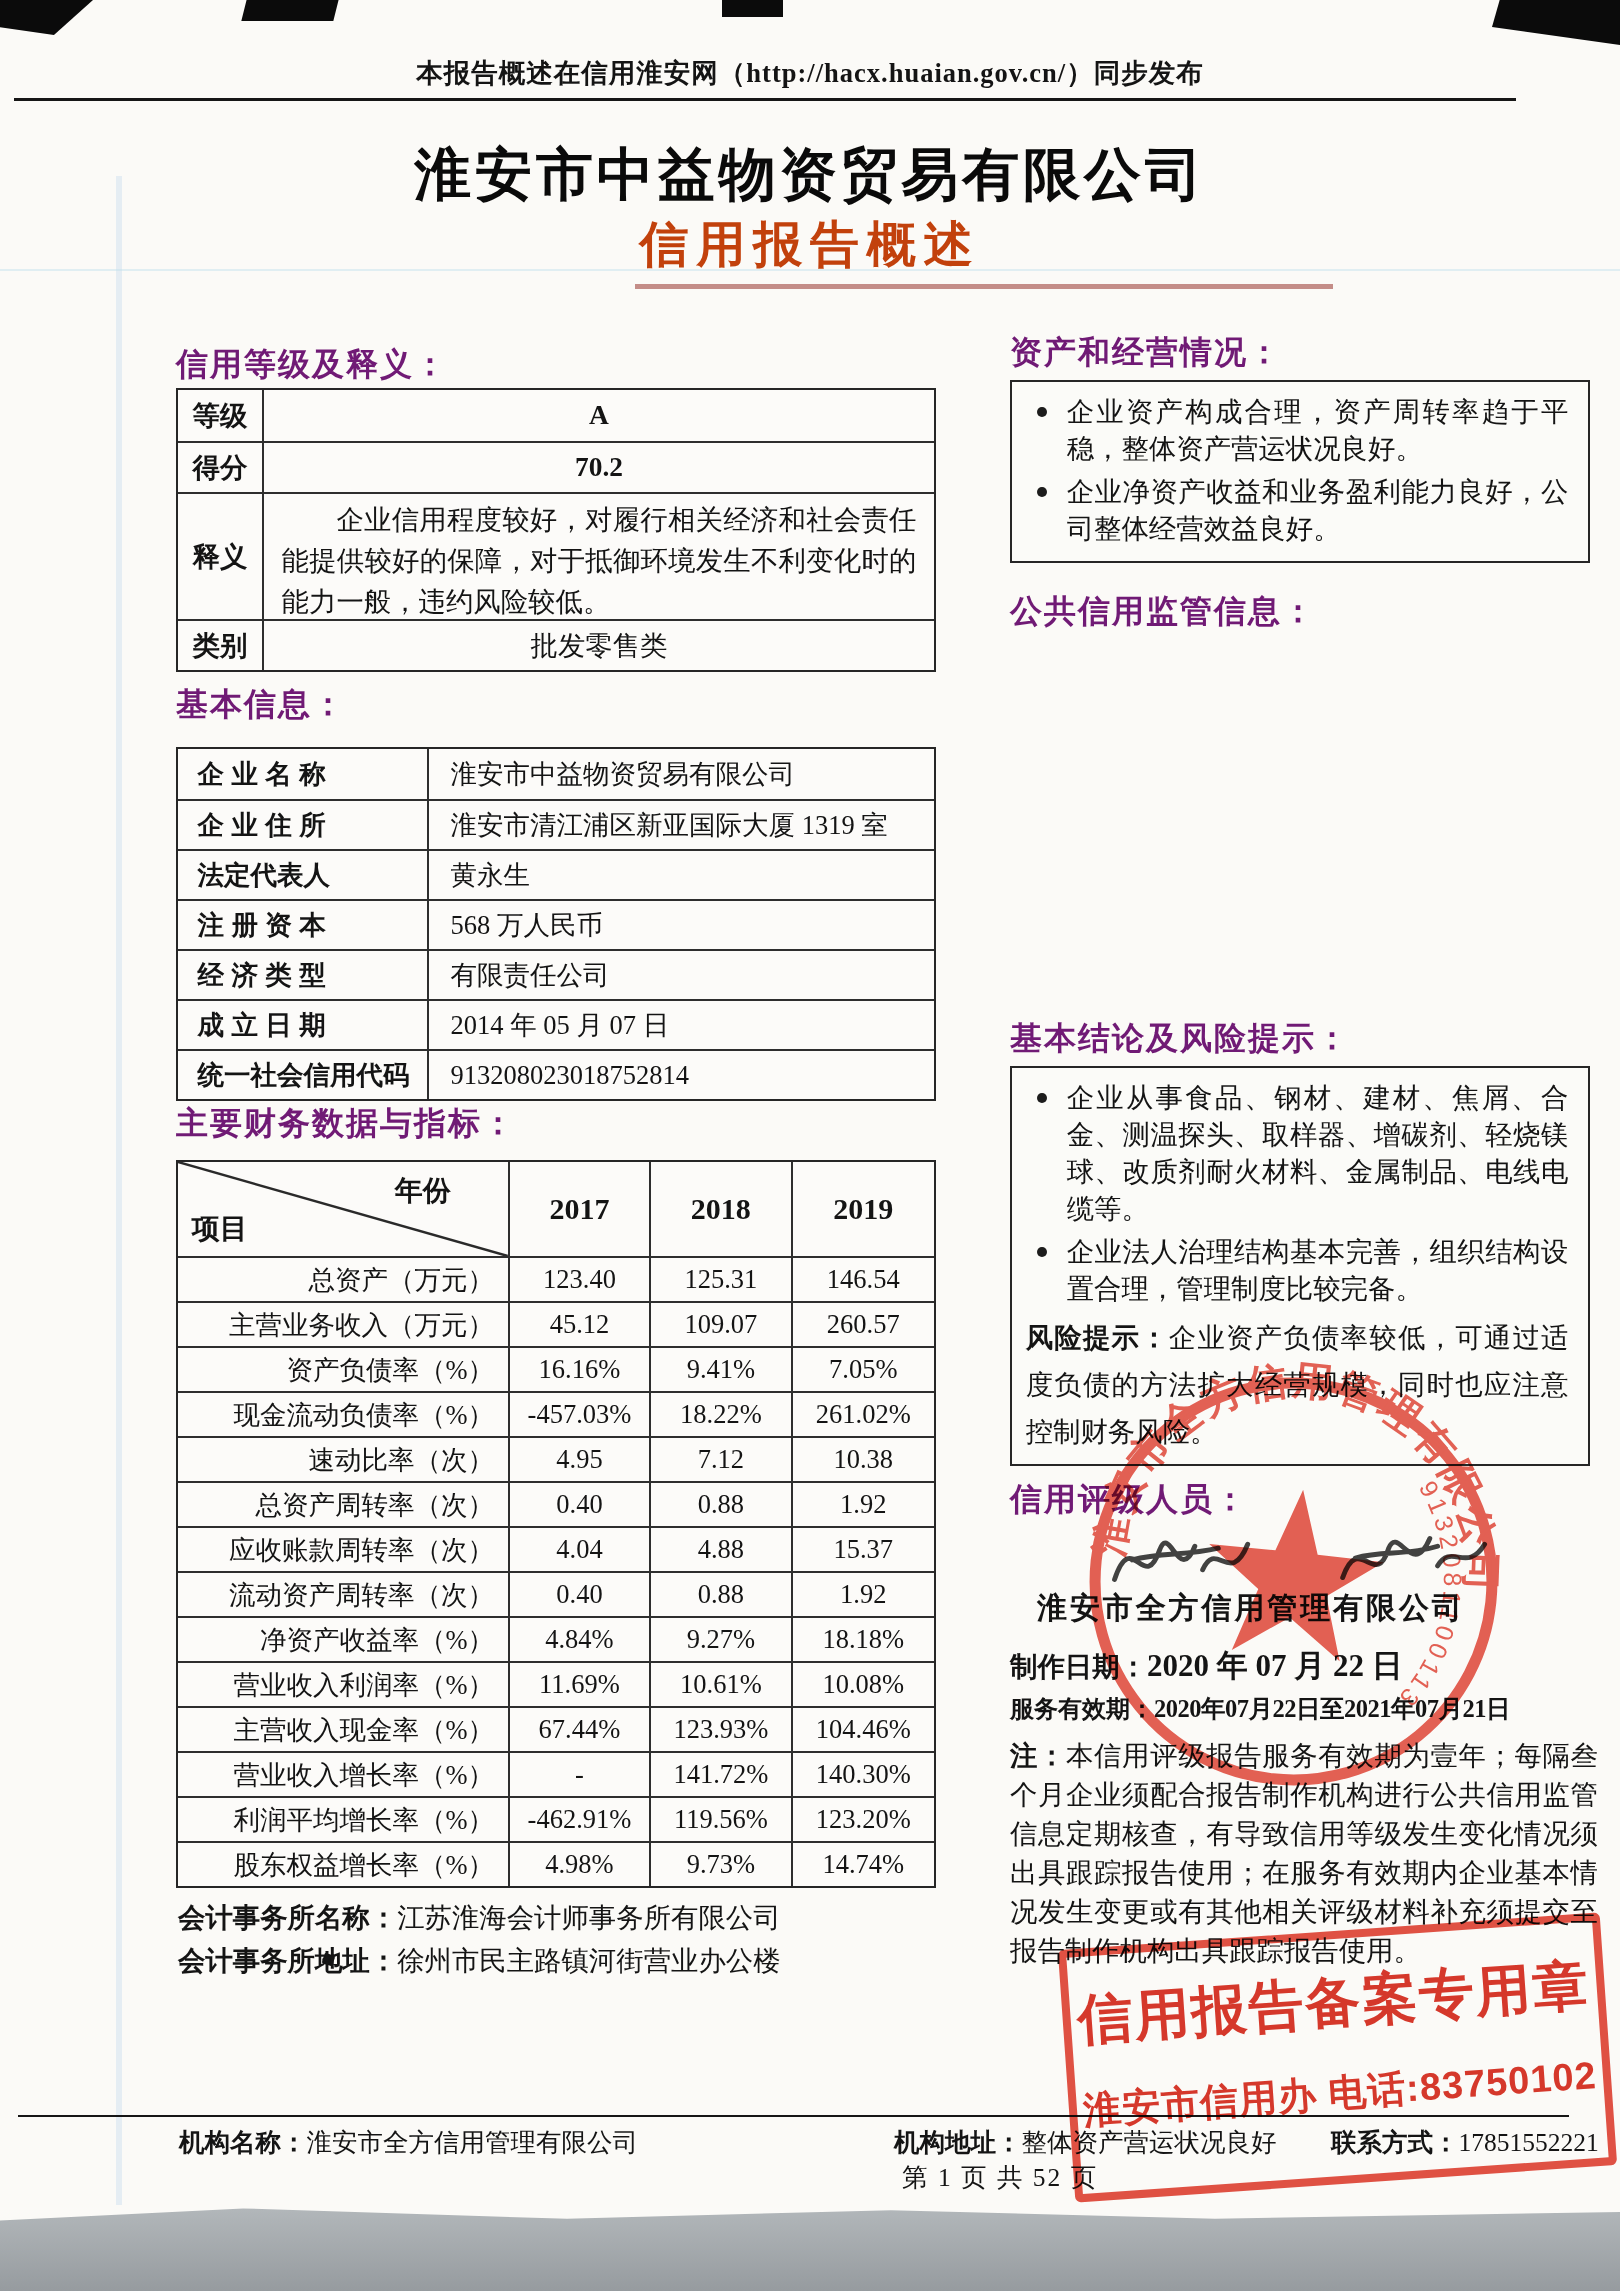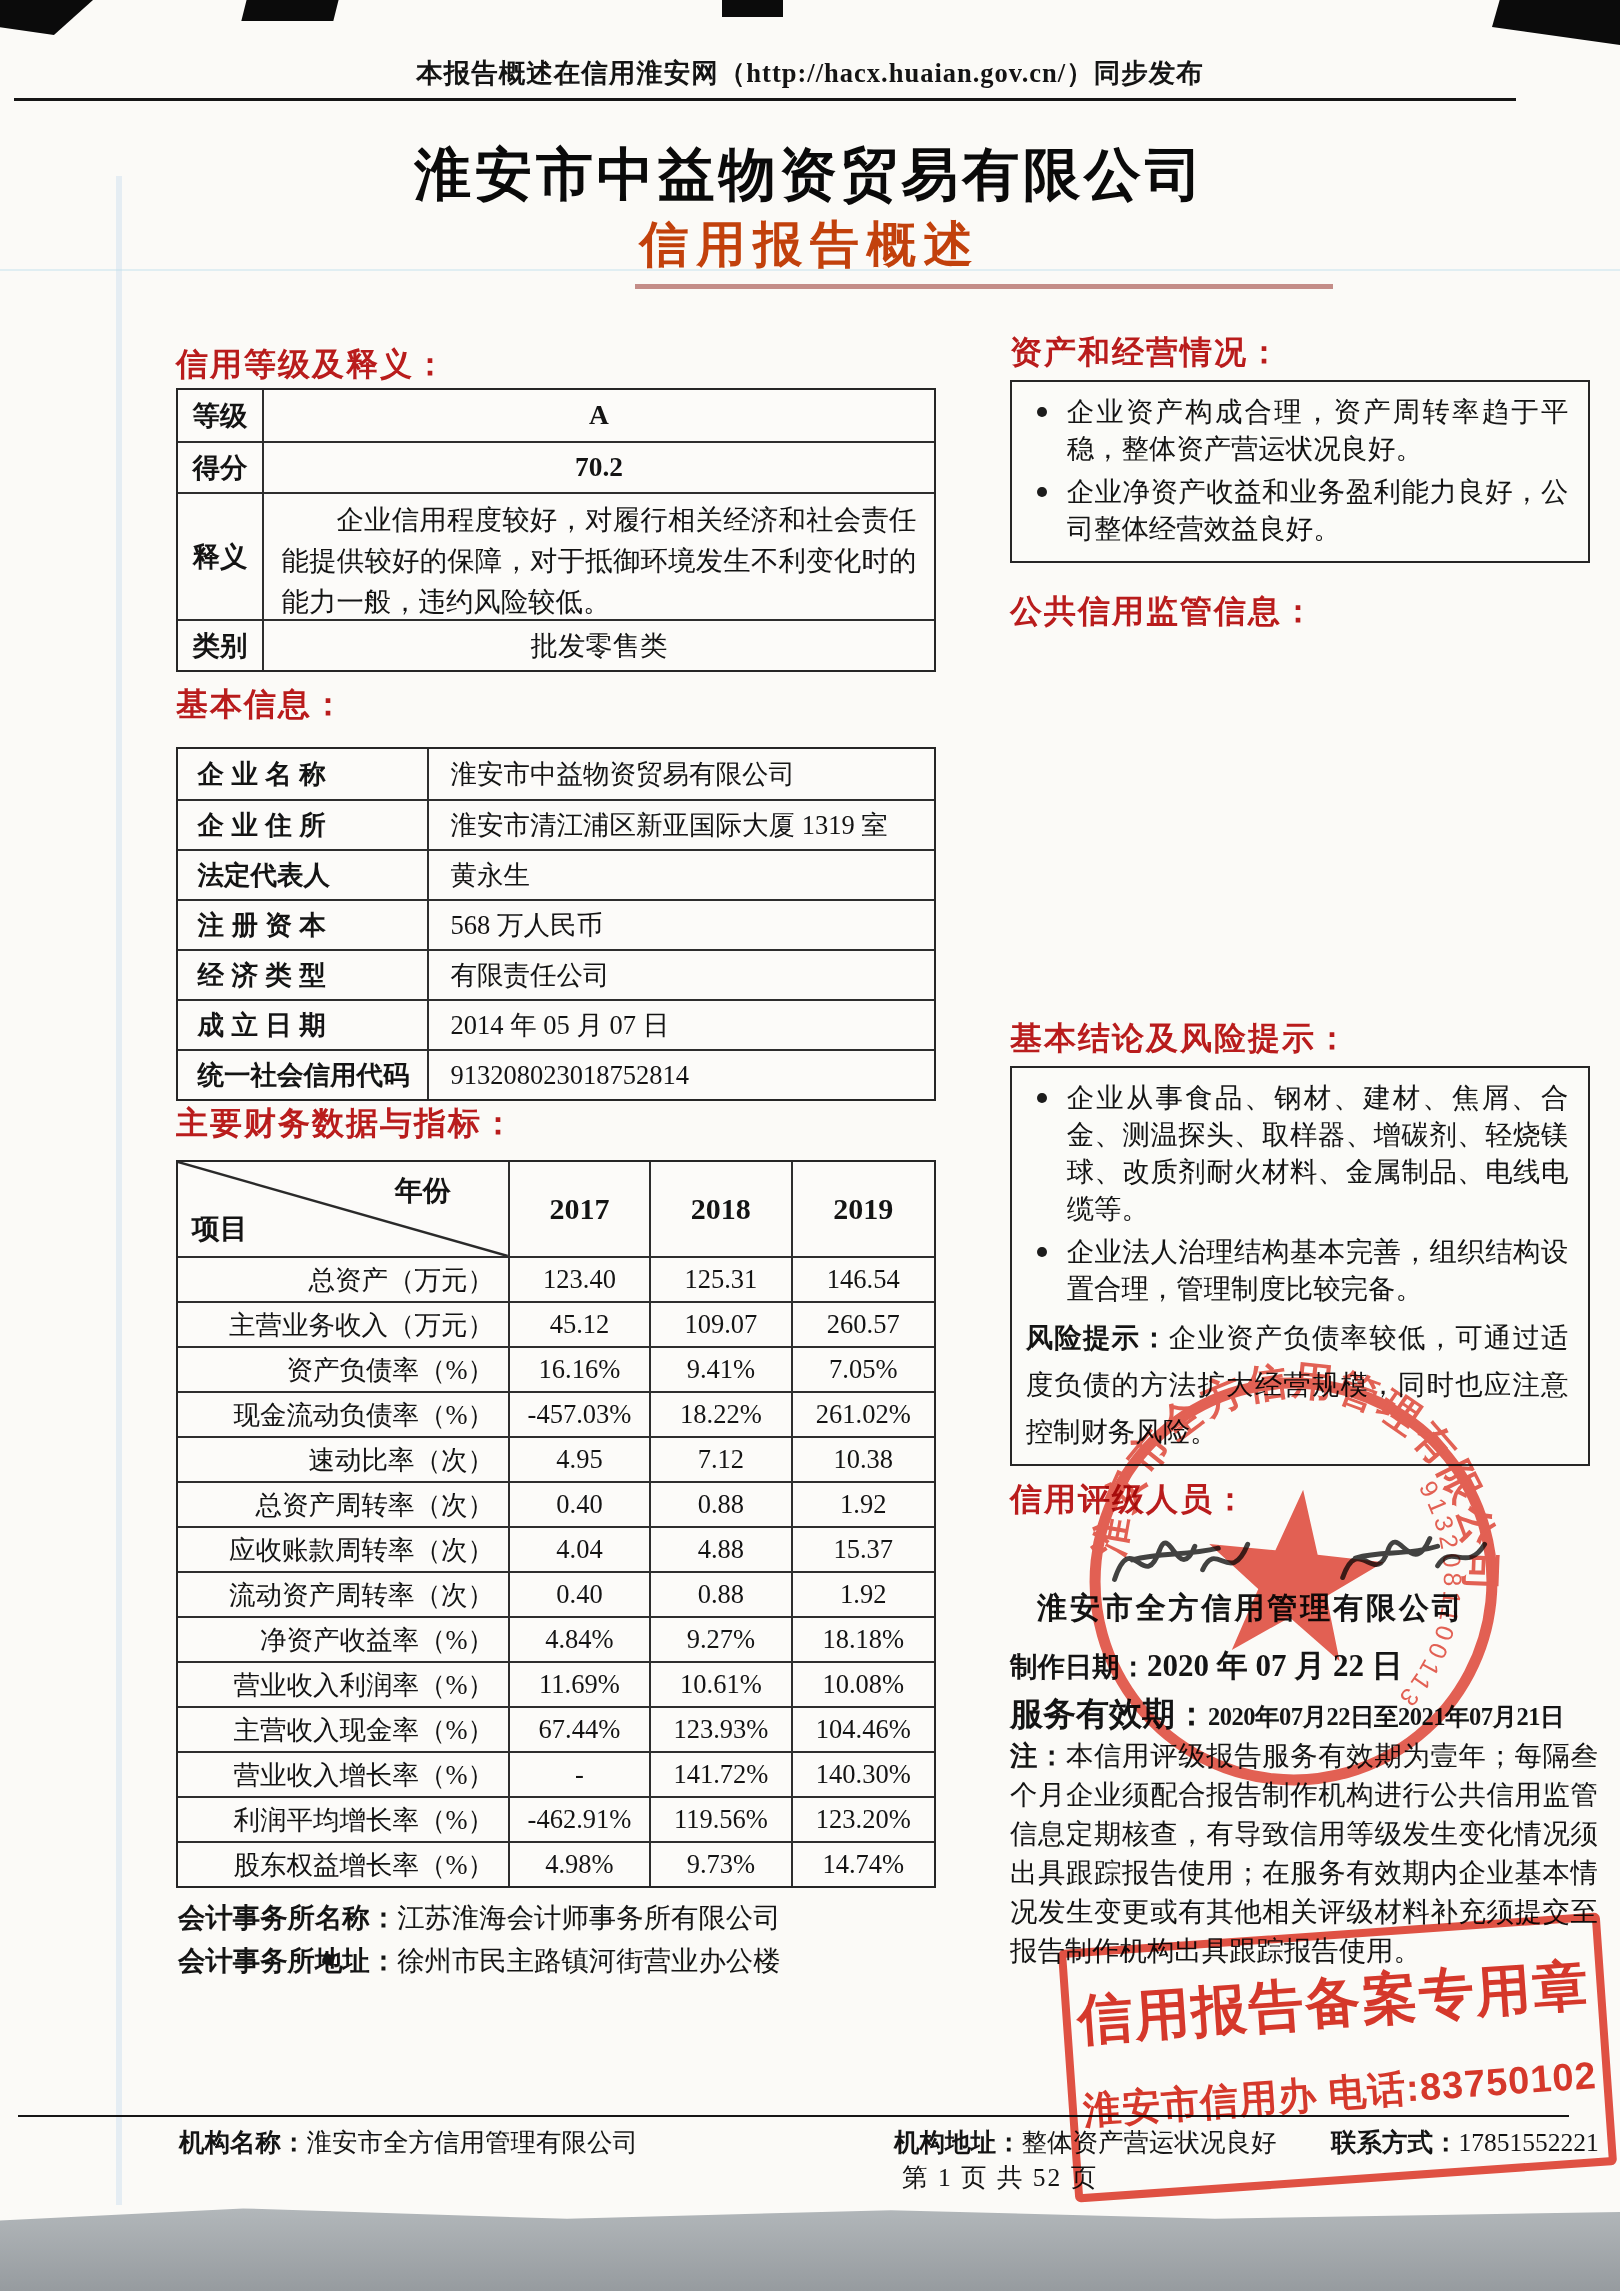--- a/index.html
+++ b/index.html
@@ -14,21 +14,21 @@
   .header-note{position:absolute;left:0;top:55px;width:1620px;text-align:center;
     font:600 26.5px "Liberation Serif",serif;letter-spacing:1px;}
   .header-rule{position:absolute;left:13.7px;top:98px;width:1502px;border-top:3.9px solid #161616;}
   .title1{position:absolute;left:0;top:137px;width:1620px;text-align:center;
     font:900 57px "Liberation Sans",sans-serif;letter-spacing:3.9px;color:#0a0a0a;}
   .title2{position:absolute;left:0;top:212px;width:1620px;text-align:center;
     font:800 49px "Liberation Sans",sans-serif;letter-spacing:7.8px;color:#c2410c;}
   .title-cyan{position:absolute;left:0;top:269px;width:1620px;border-top:2.9px solid #bfe0ea;opacity:.45;}
   .title-underline{position:absolute;left:635px;top:284px;width:698px;height:4.9px;background:#8d201a;opacity:.5;}
   
-  .h{position:absolute;font:700 32px "Liberation Sans",sans-serif;letter-spacing:2px;color:#b91c1c;}
+  .h{position:absolute;font:700 32px "Liberation Sans",sans-serif;letter-spacing:2px;color:#701a75;}
   
   .tbl{position:absolute;left:176px;width:760px;border:2.9px solid #262626;box-sizing:border-box;background:rgba(255,255,255,.25);}
   .trow{display:flex;border-top:2px solid #2e2e2e;box-sizing:border-box;}
   .trow:first-child{border-top:none;}
   
   .rating .rl{width:86px;border-right:2px solid #2e2e2e;display:flex;align-items:center;justify-content:center;
     font:700 27.4px "Liberation Sans",sans-serif;box-sizing:border-box;}
   .rating .rv{flex:1;display:flex;align-items:center;justify-content:center;
     font:400 27.4px "Liberation Serif",serif;box-sizing:border-box;}
   .rating .bold{font-weight:700;}
@@ -344,21 +344,21 @@
       <path d="M255,70 C272,22 288,84 302,40 C312,16 326,72 344,30 M268,50 C296,42 320,48 352,38 M352,58 C366,34 382,66 400,36"></path>
     </g>
   </svg>
 
   <div class="company-line">淮安市全方信用管理有限公司</div>
 
   <div class="dateline" style="left:1010px;top:1645px;">
     <span class="lab" style="font-size:27.4px;">制作日期：</span><span class="val" style="font-weight:700;font-size:31px;">2020 年 07 月 22 日</span>
   </div>
   <div class="dateline" style="left:1010px;top:1692px;">
-    <span class="lab" style="font-size:33px;">服务有效期：</span><span class="val" style="font-weight:700;font-size:24.5px;letter-spacing:-0.5px;">2020年07月22日至2021年07月21日</span>
+    <span class="lab" style="font-size:24px;">服务有效期：</span><span class="val" style="font-weight:700;font-size:24.5px;letter-spacing:-0.5px;">2020年07月22日至2021年07月21日</span>
   </div>
 
   <div class="note-para">
     <span class="lab" style="font-size:27.4px;">注：</span><span>本信用评级报告服务有效期为壹年；每隔叁个月企业须配合报告制作机构进行公共信用监管信息定期核查，有导致信用等级发生变化情况须出具跟踪报告使用；在服务有效期内企业基本情况发生变更或有其他相关评级材料补充须提交至报告制作机构出具跟踪报告使用。</span>
   </div>
 
   <svg class="seal" viewBox="0 0 460 460">
     <defs>
       <path id="sealTop" d="M 62 252 A 172 172 0 1 1 398 252" fill="none"></path>
       <path id="sealRight" d="M 318 96 A 176 176 0 0 1 318 364" fill="none"></path>

